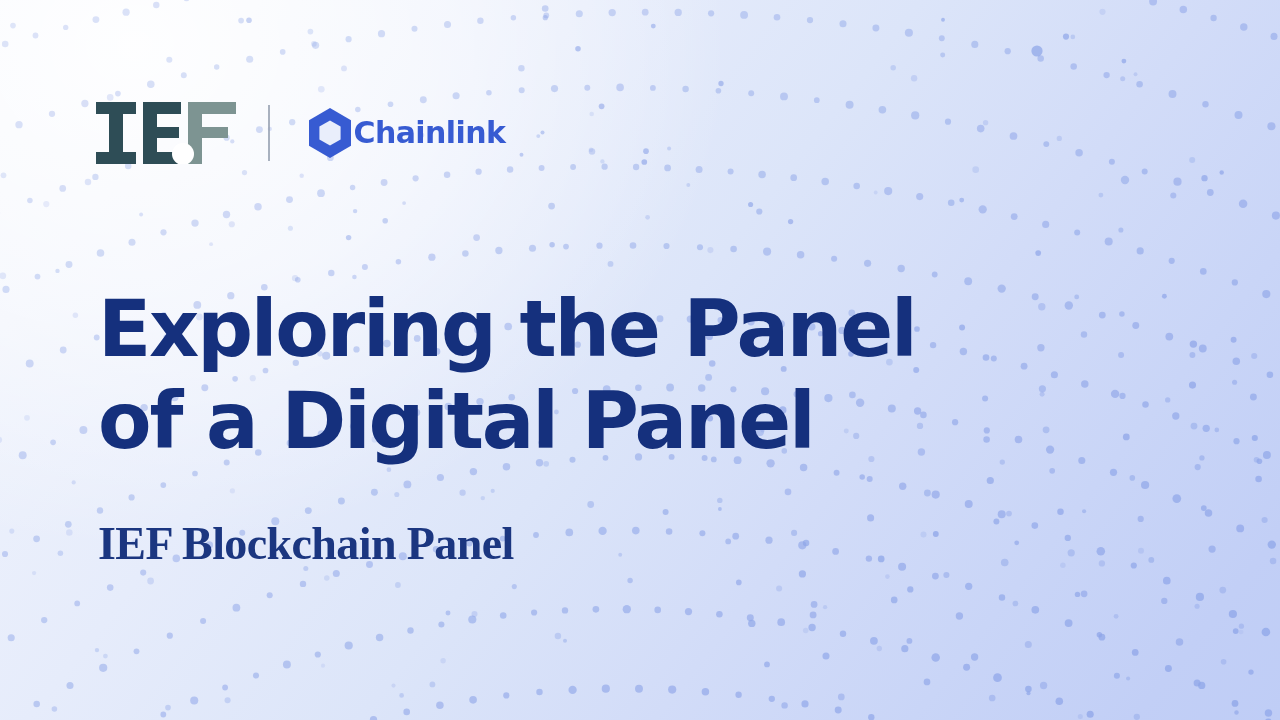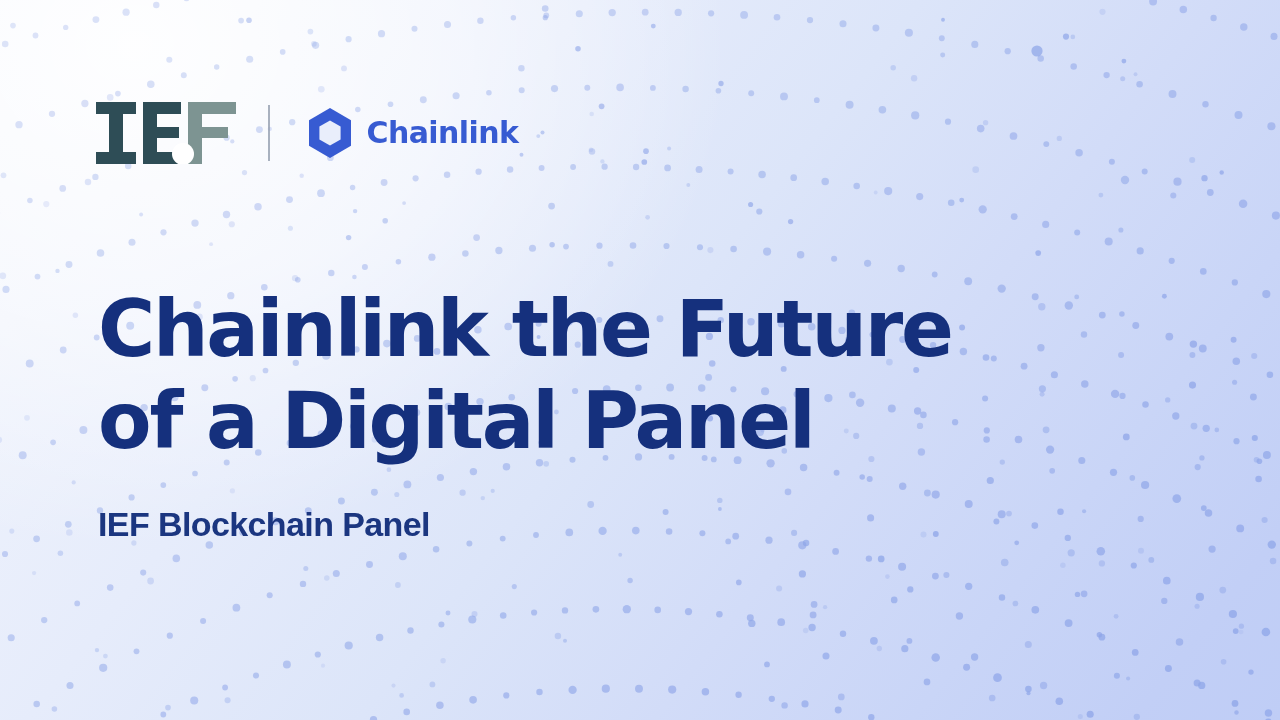--- a/index.html
+++ b/index.html
@@ -53,21 +53,21 @@
 
   .divider {
     width:1.5px;
     height:56px;
     background:#9aa3b4;
     margin-left:32px;
     margin-right:36px;
     opacity:.85;
   }
 
-  .chainlink-logo { display:flex; align-items:center; gap:13px; }
+  .chainlink-logo { display:flex; align-items:center; }
   .chainlink-logo .cl-mark { width:48px; height:52px; display:block; }
   .cl-word {
     font-family:"DejaVu Sans", sans-serif;
     font-size:30px;
     font-weight:700;
     letter-spacing:-0.6px;
     color:#375bd2;
     line-height:1;
   }
 
@@ -84,23 +84,23 @@
     font-size:78px;
     font-weight:700;
     line-height:1.16;
     letter-spacing:-2.2px;
     color:#15307d;
     white-space:nowrap;
   }
   .headline.l2 { margin-top:2px; }
 
   .subtitle {
-    margin-top:38px;
-    font-family:Liberation Sans, sans-serif;
-    font-size:34px;
+    margin-top:50px;
+    font-family:Liberation Serif, serif;
+    font-size:46px;
     font-weight:700;
     letter-spacing:-0.6px;
     color:#1b3680;
     white-space:nowrap;
   }
 </style>
 </head>
 <body>
 
 <div id="stage">
@@ -808,18 +808,18 @@
       <svg class="cl-mark" viewBox="0 0 48 52">
         <polygon points="24,1 45,13.25 45,38.75 24,51 3,38.75 3,13.25" fill="#375bd2"></polygon>
         <polygon points="24,13.5 34.6,19.6 34.6,32.4 24,38.5 13.4,32.4 13.4,19.6" fill="#e9eefb"></polygon>
       </svg>
       <span class="cl-word">Chainlink</span>
     </div>
 
   </div>
 
   <div id="title-block">
-    <div class="headline l1">Chainlink the Future</div>
+    <div class="headline l1">Exploring the Panel</div>
     <div class="headline l2">of a Digital Panel</div>
     <div class="subtitle">IEF Blockchain Panel</div>
   </div>
 
 </div>
 
 </body></html>

